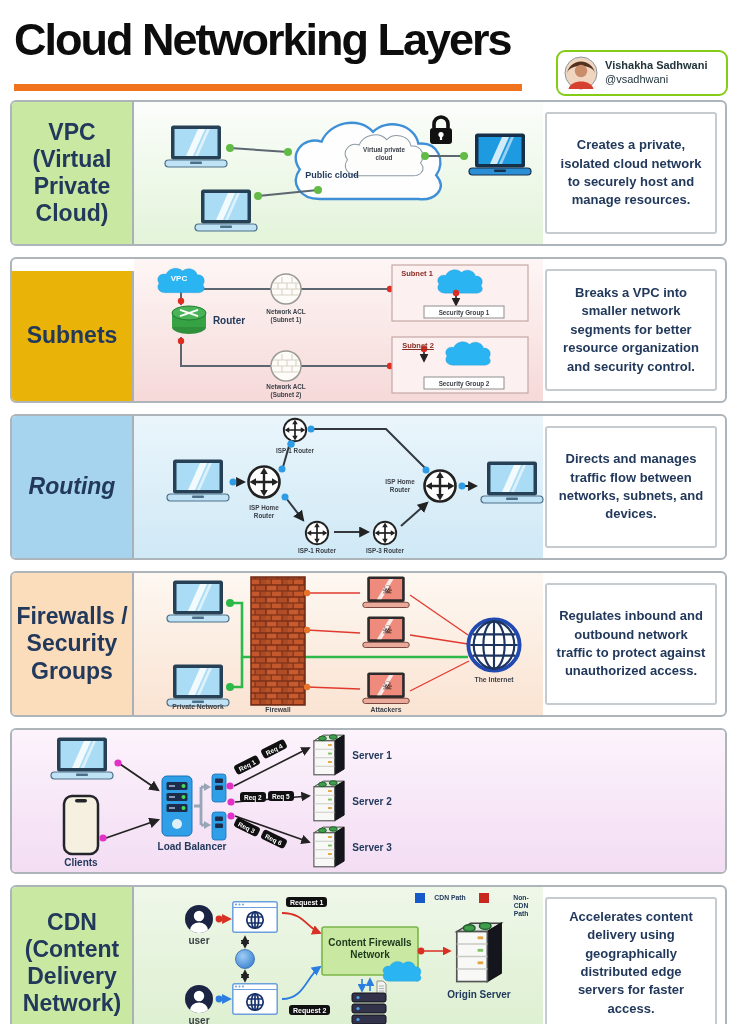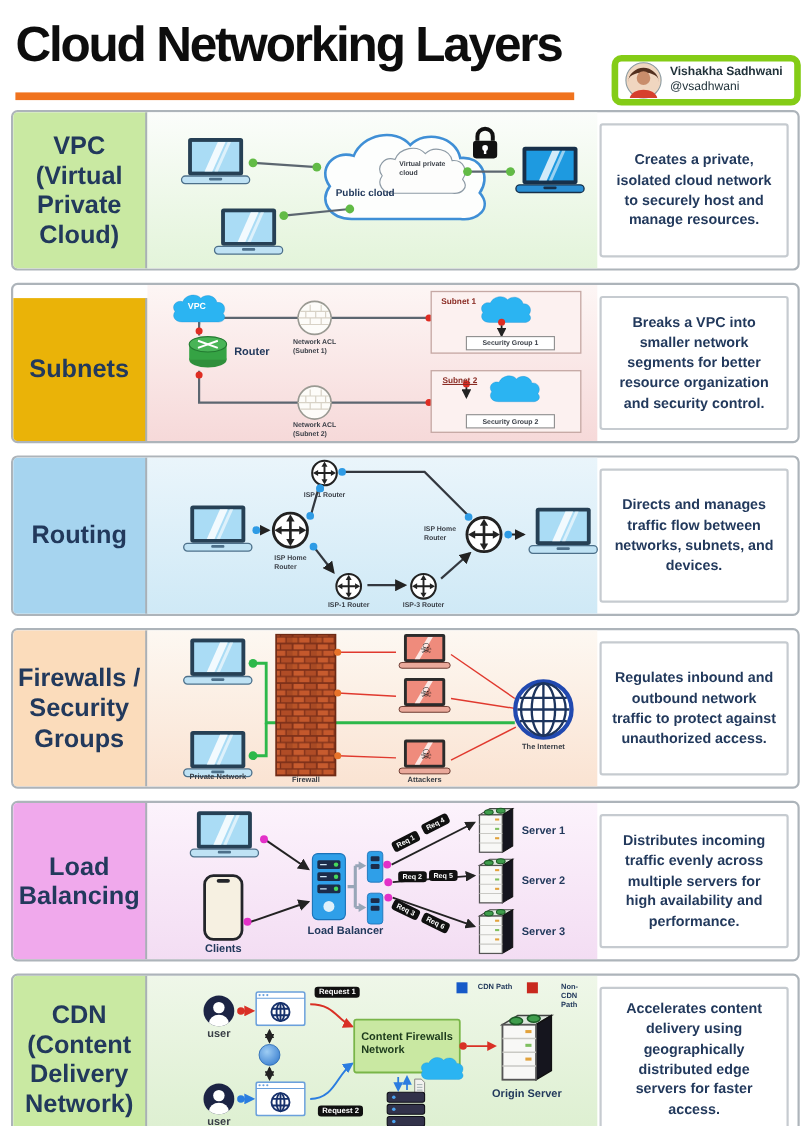--- a/index.html
+++ b/index.html
@@ -1,45 +1,45 @@
 <!DOCTYPE html>
 <html><head>
 <meta charset="utf-8">
 <style>
   html,body{margin:0;padding:0;background:#fff;}
   body{width:737px;height:1024px;overflow:hidden;font-family:"Liberation Sans",sans-serif;position:relative;}
   
   .hdr{position:relative;height:100px;}
   .title{position:absolute;left:14px;top:14px;font-size:45px;font-weight:800;letter-spacing:-2px;color:#0d0d0d;}
   .rule{position:absolute;left:14px;top:84px;width:508px;height:7px;background:#f0731e;}
-  .authcard{position:absolute;right:9px;top:50px;width:172px;height:46px;border:6px solid #84cc16;border-radius:9px;background:#fff;display:flex;align-items:center;padding:2px 6px;box-sizing:border-box;}
+  .authcard{position:absolute;right:9px;top:50px;width:172px;height:46px;border:2px solid #84cc16;border-radius:9px;background:#fff;display:flex;align-items:center;padding:2px 6px;box-sizing:border-box;}
   .authtxt{margin-left:7px;line-height:1.25;}
   .authname{font-size:11px;font-weight:bold;color:#22333b;}
   .authhandle{font-size:11px;color:#22333b;}
   
   .row{position:relative;display:flex;height:142px;margin:0 10px 11px 10px;border:2px solid #adb4ba;border-radius:6px;overflow:hidden;background:#fff;}
   .row.tall{height:152px;}
   .labelbox{flex:0 0 120px;border-right:2px solid #a9b0b6;display:flex;align-items:center;justify-content:center;text-align:center;font-weight:bold;color:#22395c;white-space:pre-line;font-size:23px;line-height:1.18;}
   .lb1,.lb6{background:#c9e9a2;}
   .lb2{background:#eab308;margin-top:12px;}
-  .lb3{background:#a6d4ef;}
+  .lb3{background:#a6d4ef;font-style:italic;}
   .lb4{background:#fbdcbb;}
   .lb5{background:#f0a9ec;}
   .diagram{position:relative;flex:1;}
   .bg1{background:linear-gradient(180deg,#fbfdfb 0%,#e3f4da 100%);}
   .bg2{background:linear-gradient(180deg,#fdf6f5 0%,#f6d9d9 100%);}
   .bg3{background:linear-gradient(180deg,#eaf5fb 0%,#cfe9f6 100%);}
   .bg4{background:linear-gradient(180deg,#fdf8f2 0%,#fae3d2 100%);}
   .bg5{background:linear-gradient(180deg,#fcf3fc 0%,#f3ddf3 100%);}
   .bg6{background:linear-gradient(180deg,#eff7e9 0%,#dcefcf 100%);}
   .diagram svg.layer{position:absolute;left:0;top:0;}
   .descwrap{flex:0 0 182px;padding:10px 8px 10px 2px;box-sizing:border-box;}
   .descbox{width:100%;height:100%;background:#fff;border:2px solid #c6cbd0;border-radius:3px;display:flex;align-items:center;justify-content:center;text-align:center;font-weight:bold;color:#22395c;font-size:13px;line-height:1.42;padding:2px 9px;box-sizing:border-box;}
   
-  .dlabel{position:absolute;transform:translateX(-50%);text-align:left;font-size:8px;font-weight:bold;color:#3a3f47;white-space:pre-line;line-height:1.2;}
+  .dlabel{position:absolute;transform:translateX(-50%);text-align:center;font-size:8px;font-weight:bold;color:#3a3f47;white-space:pre-line;line-height:1.2;}
   .navy{color:#22395c;}
   .maroon{color:#8a2b23;font-size:7.5px;}
   .tiny{font-size:6.3px;}
   .small{font-size:6.8px;}
   .med{font-size:10px;}
   .onblue{color:#fff;font-size:8px;}
   .badge{position:absolute;background:#101010;color:#fff;font-size:6.5px;font-weight:bold;padding:1.5px 4px;border-radius:3px;white-space:nowrap;}
   .sw{position:absolute;width:10px;height:10px;}
   .hidden-defs{position:absolute;width:0;height:0;}
 </style>
@@ -406,22 +406,20 @@
     <div class="dlabel small" style="left:144px;top:133px;">Firewall</div>
     <div class="dlabel small" style="left:252px;top:133px;">Attackers</div>
     <div class="dlabel small" style="left:360px;top:103px;">The Internet</div>
   </div>
   <div class="descwrap">
     <div class="descbox">Regulates inbound and outbound network traffic to protect against unauthorized access.</div>
   </div>
 </section>
 
 <section class="row">
-  <div class="labelbox lb5">Load
-Balancing</div>
   <div class="diagram bg5">
     <svg class="layer" width="411" height="138" viewBox="0 0 411 138">
       <defs>
         <marker id="a5k" viewBox="0 0 10 10" refX="8" refY="5" markerWidth="6" markerHeight="6" orient="auto-start-reverse">
           <path d="M0,0 L10,5 L0,10 z" fill="#222"></path>
         </marker>
       </defs>
       <line x1="108" y1="34" x2="146" y2="60" stroke="#222" stroke-width="1.8" marker-end="url(#a5k)"></line>
       <line x1="94" y1="108" x2="146" y2="90" stroke="#222" stroke-width="1.8" marker-end="url(#a5k)"></line>
       <g stroke="#98a6b8" stroke-width="2.8" fill="none">
@@ -483,23 +481,20 @@
     <div class="badge" style="left:249px;top:14px;transform:rotate(-27deg);">Req 4</div>
     <div class="badge" style="left:228px;top:62px;">Req 2</div>
     <div class="badge" style="left:256px;top:61px;">Req 5</div>
     <div class="badge" style="left:222px;top:92px;transform:rotate(26deg);">Req 3</div>
     <div class="badge" style="left:249px;top:104px;transform:rotate(26deg);">Req 6</div>
     <div class="dlabel med navy" style="left:69px;top:127px;">Clients</div>
     <div class="dlabel med navy" style="left:180px;top:111px;">Load Balancer</div>
     <div class="dlabel med navy" style="left:360px;top:20px;">Server 1</div>
     <div class="dlabel med navy" style="left:360px;top:66px;">Server 2</div>
     <div class="dlabel med navy" style="left:360px;top:112px;">Server 3</div>
-  </div>
-  <div class="descwrap">
-    <div class="descbox">Distributes incoming traffic evenly across multiple servers for high availability and performance.</div>
   </div>
 </section>
 
 <section class="row tall">
   <div class="labelbox lb6">CDN
 (Content
 Delivery
 Network)</div>
   <div class="diagram bg6">
     <svg class="layer" width="411" height="148" viewBox="0 0 411 148">

